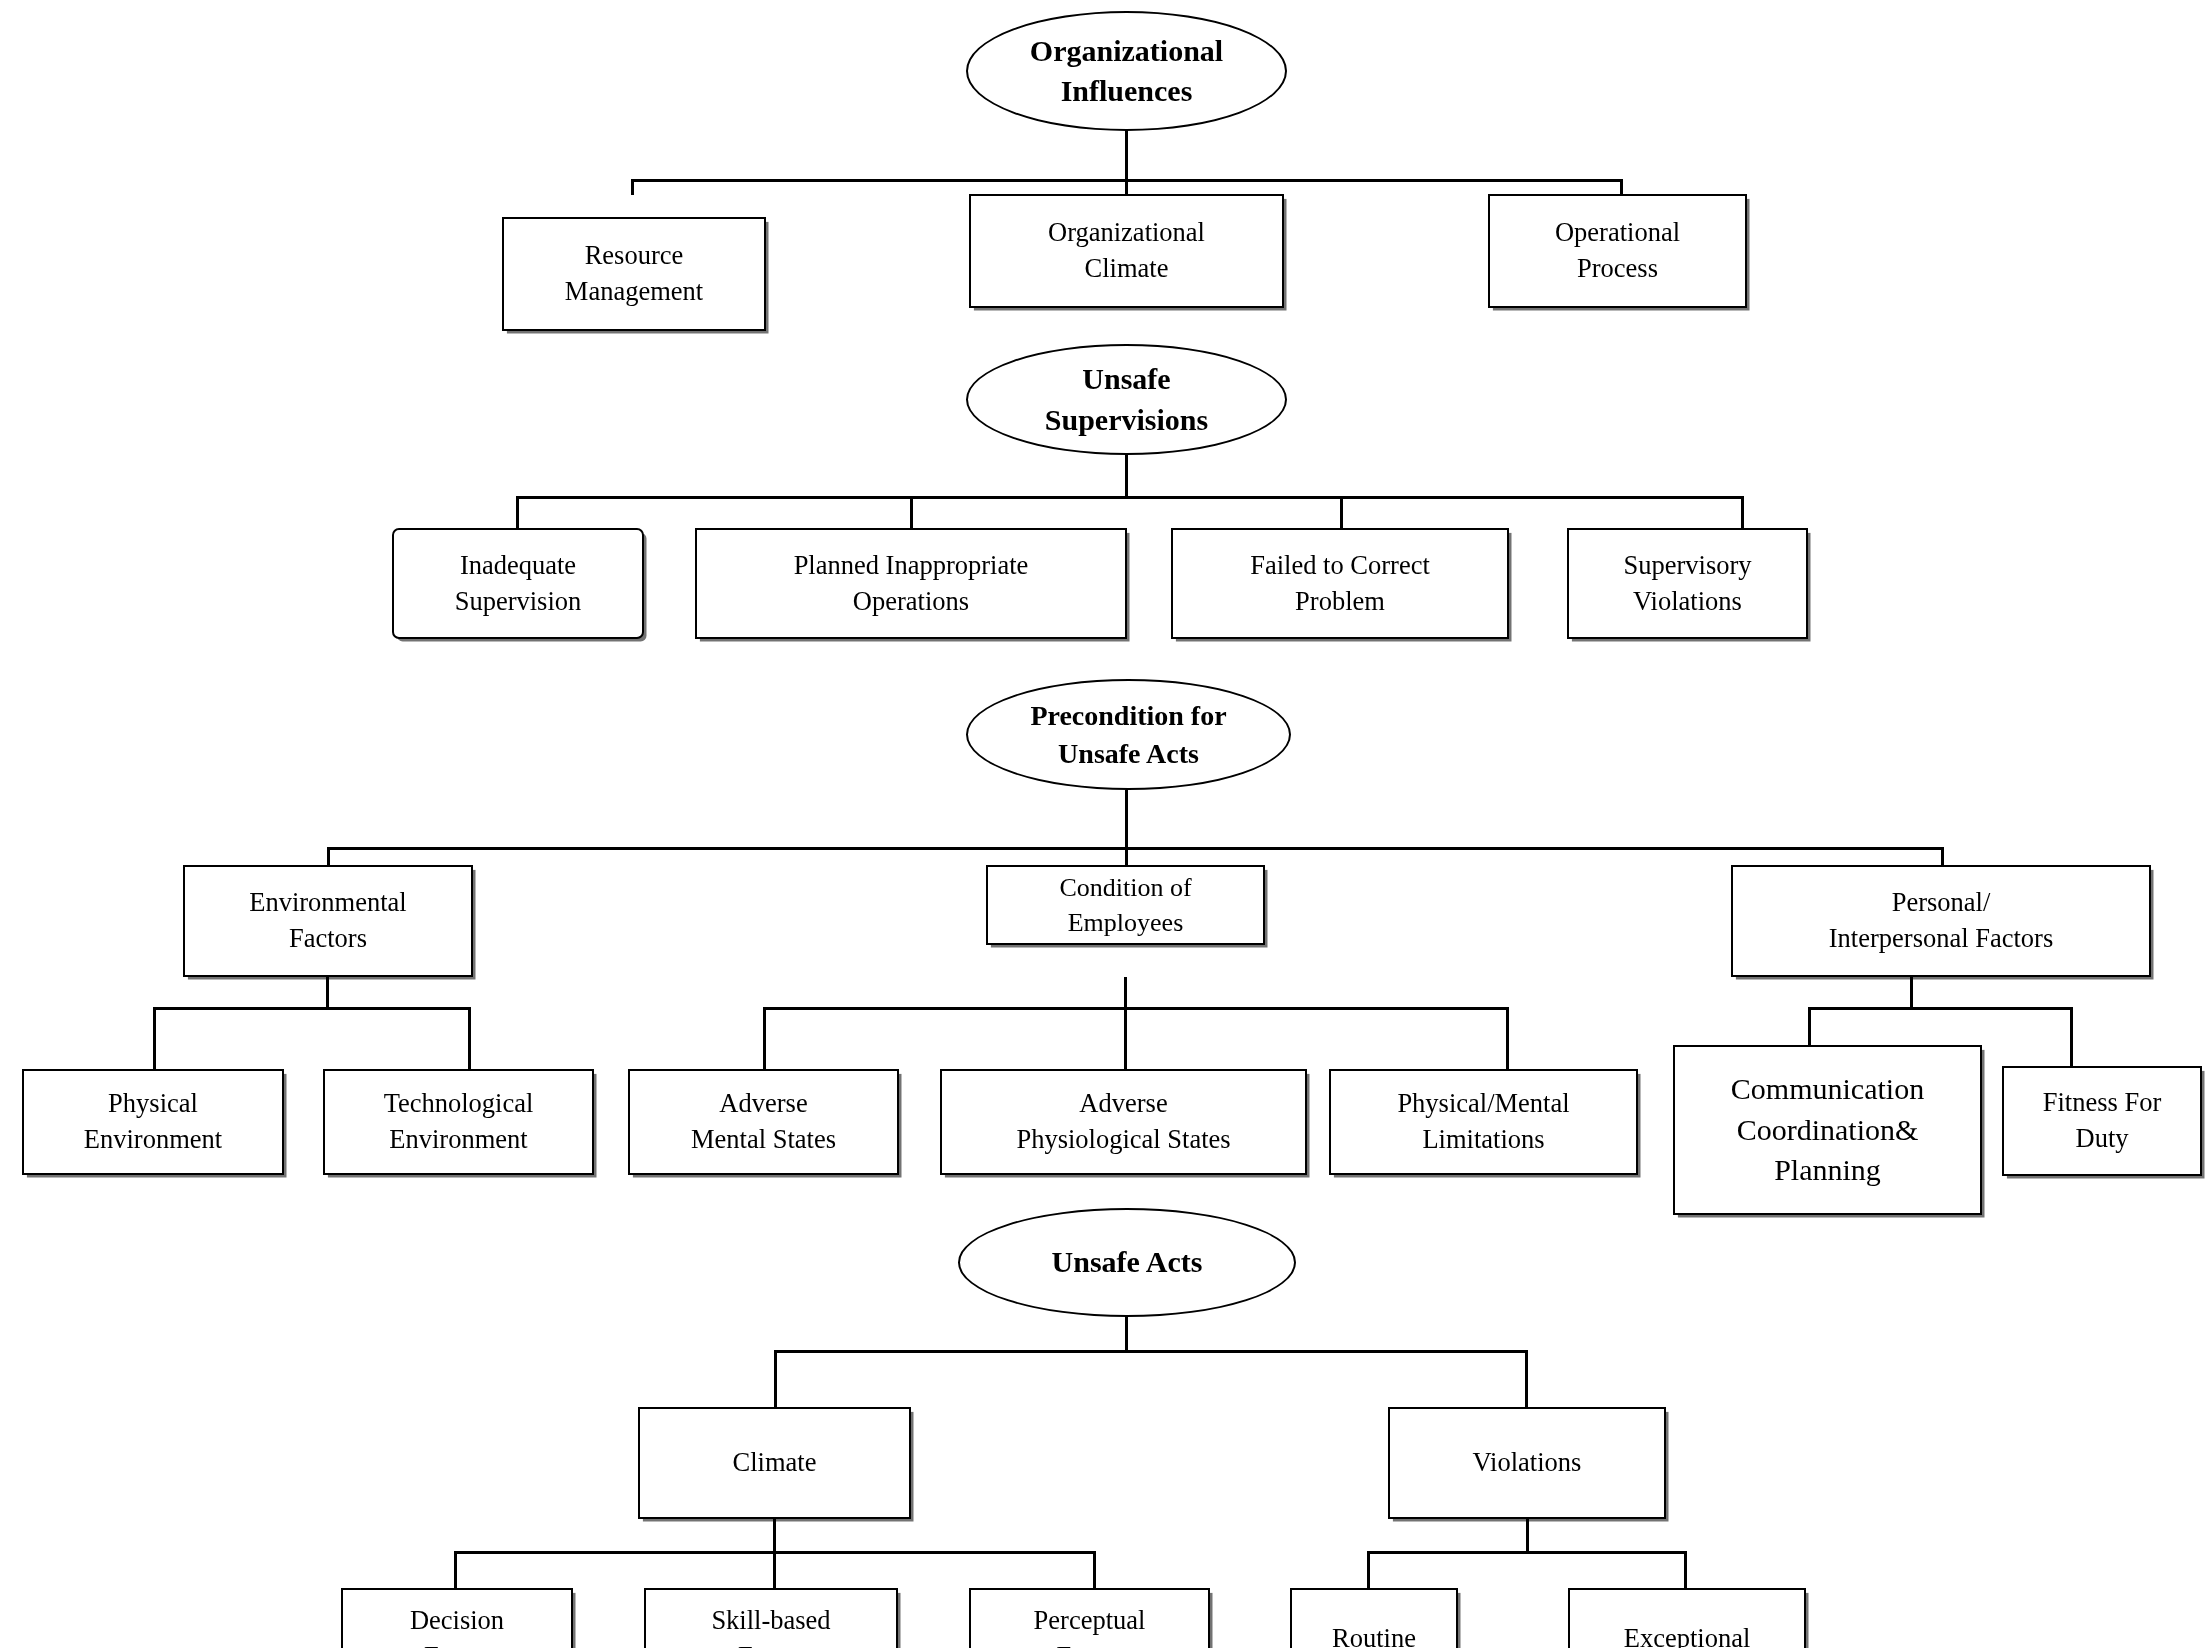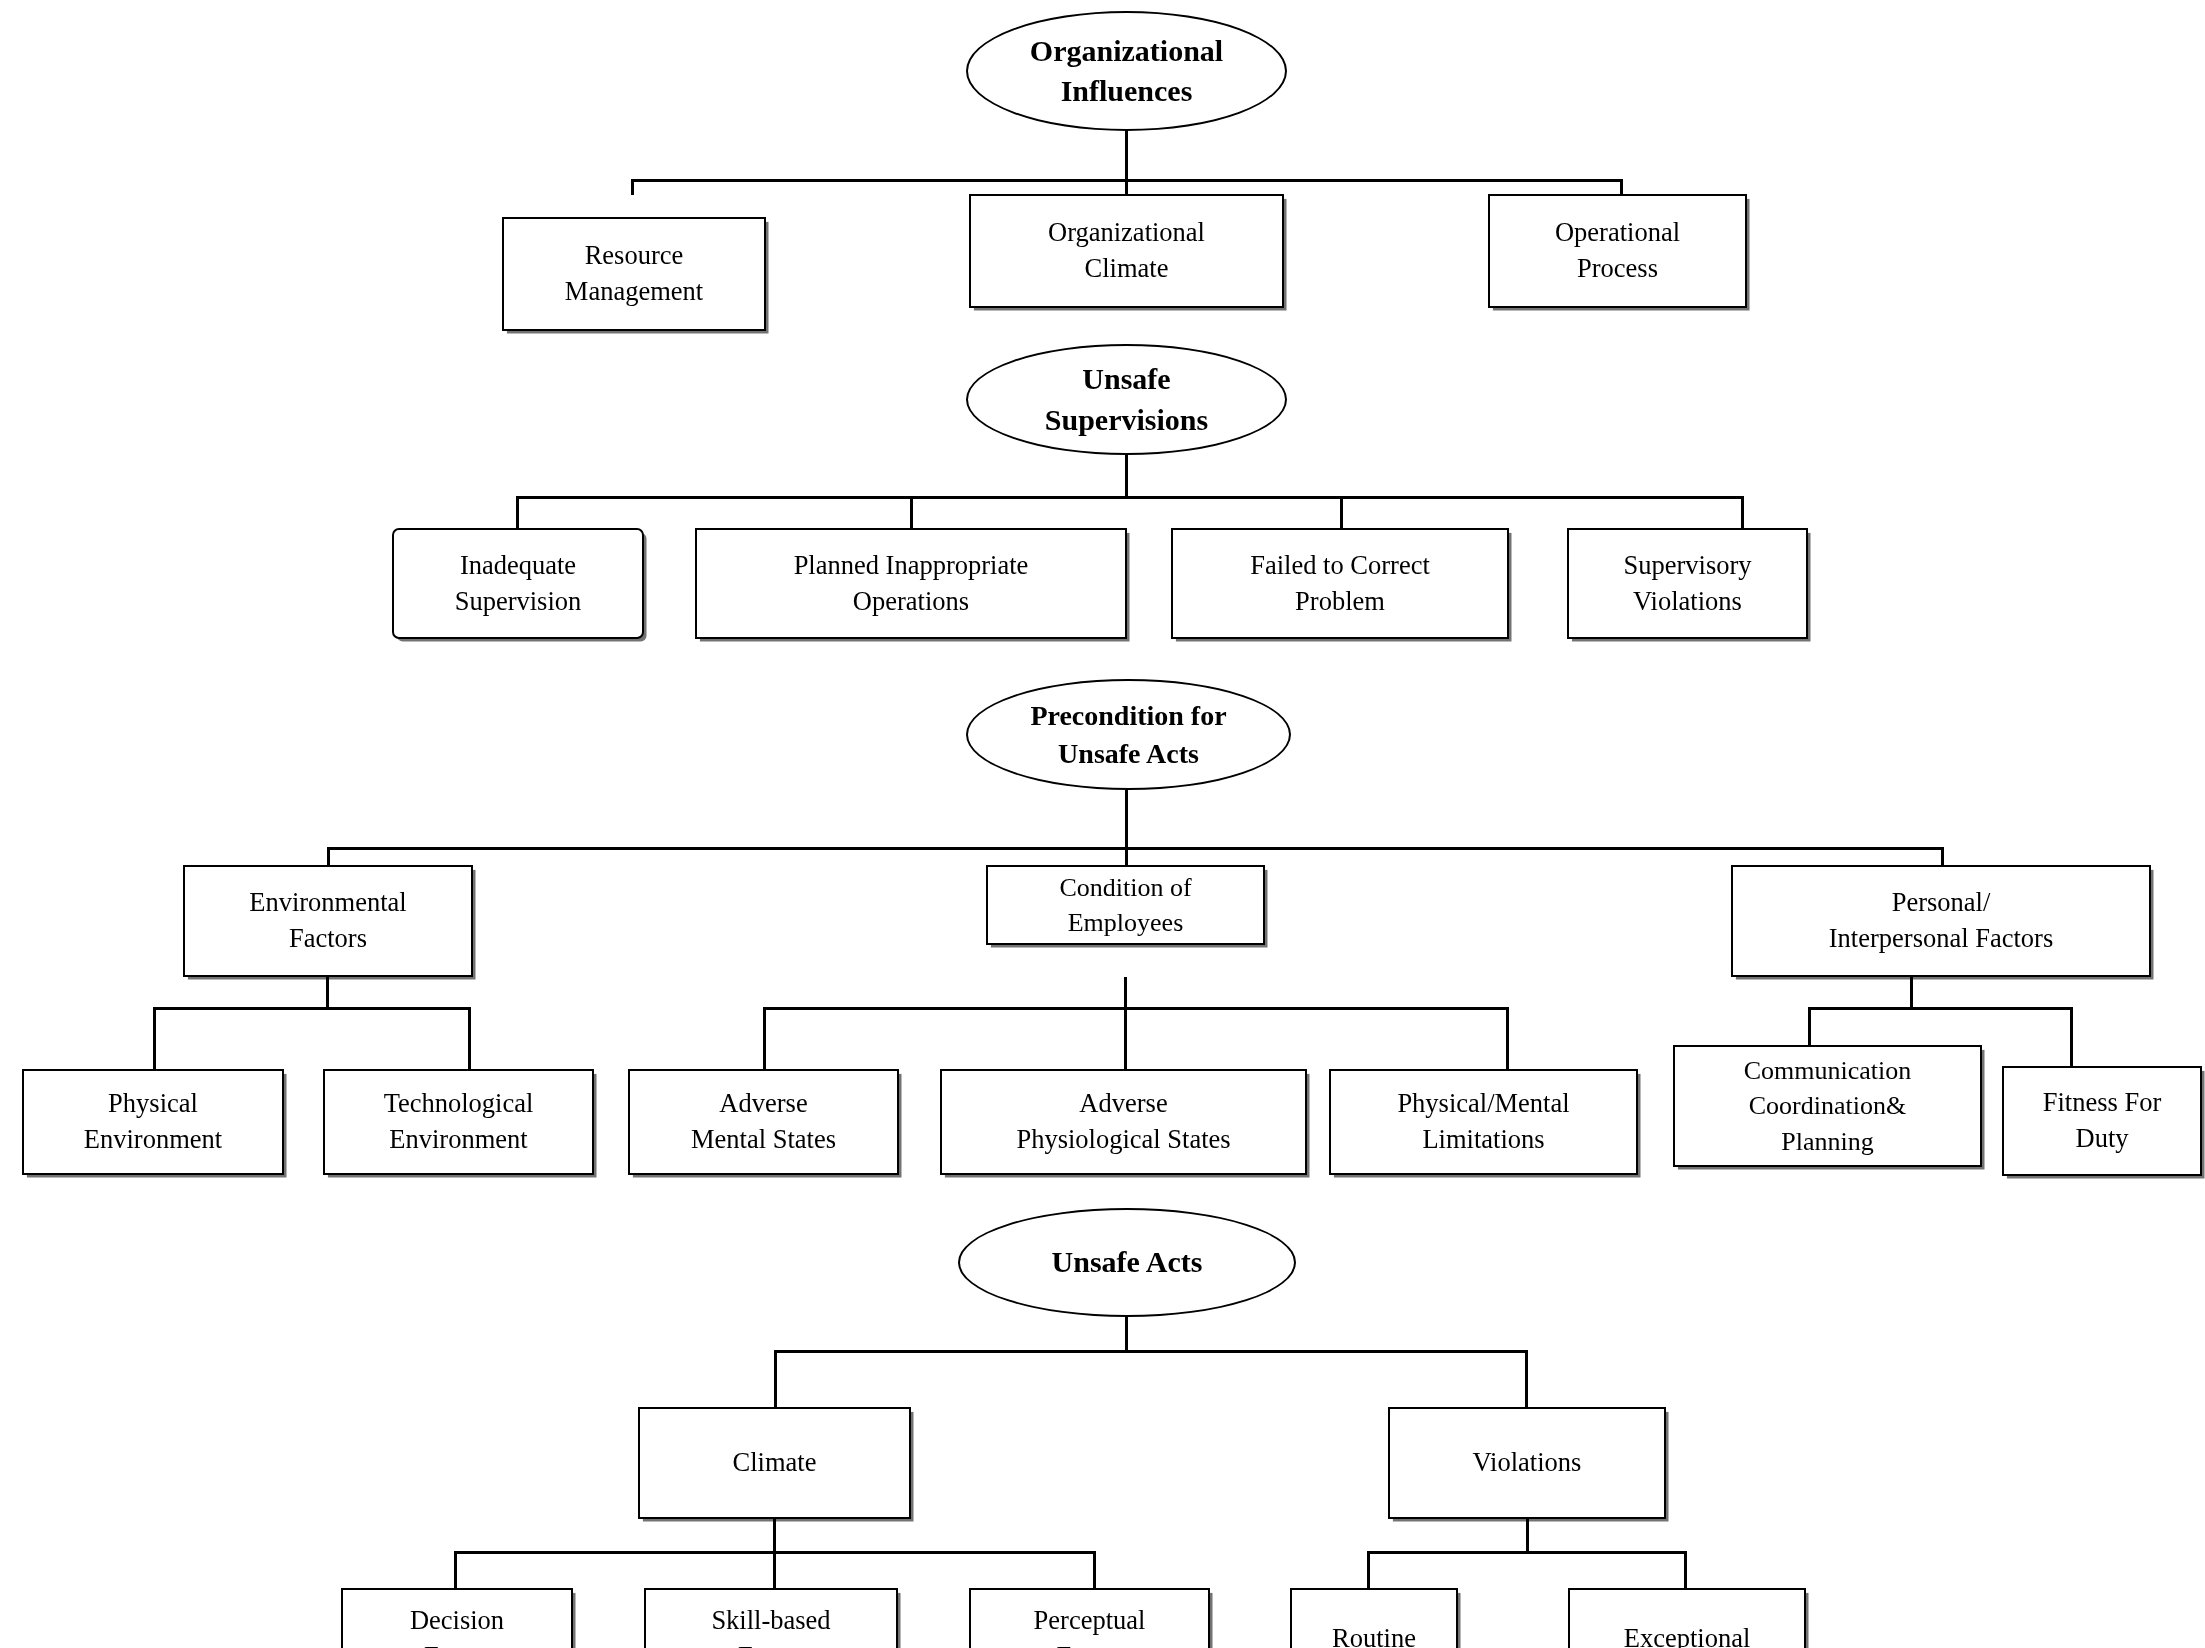--- a/index.html
+++ b/index.html
@@ -157,21 +157,21 @@
 Mental States</span>
   </div>
   <div class="node box" style="left:940px;top:1069px;width:367px;height:106px;font-size:26.5px;">
     <span class="lbl">Adverse
 Physiological States</span>
   </div>
   <div class="node box" style="left:1329px;top:1069px;width:309px;height:106px;font-size:26.5px;">
     <span class="lbl">Physical/Mental
 Limitations</span>
   </div>
-  <div class="node box" style="left:1673px;top:1045px;width:309px;height:122px;font-size:26px;">
+  <div class="node box" style="left:1673px;top:1045px;width:309px;height:170px;font-size:30px;">
     <span class="lbl">Communication
 Coordination&amp;
 Planning</span>
   </div>
   <div class="node box" style="left:2002px;top:1066px;width:200px;height:110px;font-size:26.5px;">
     <span class="lbl">Fitness For
 Duty</span>
   </div>
 
   <div class="node ellipse" style="left:958px;top:1208px;width:338px;height:109px;font-size:30px;">

